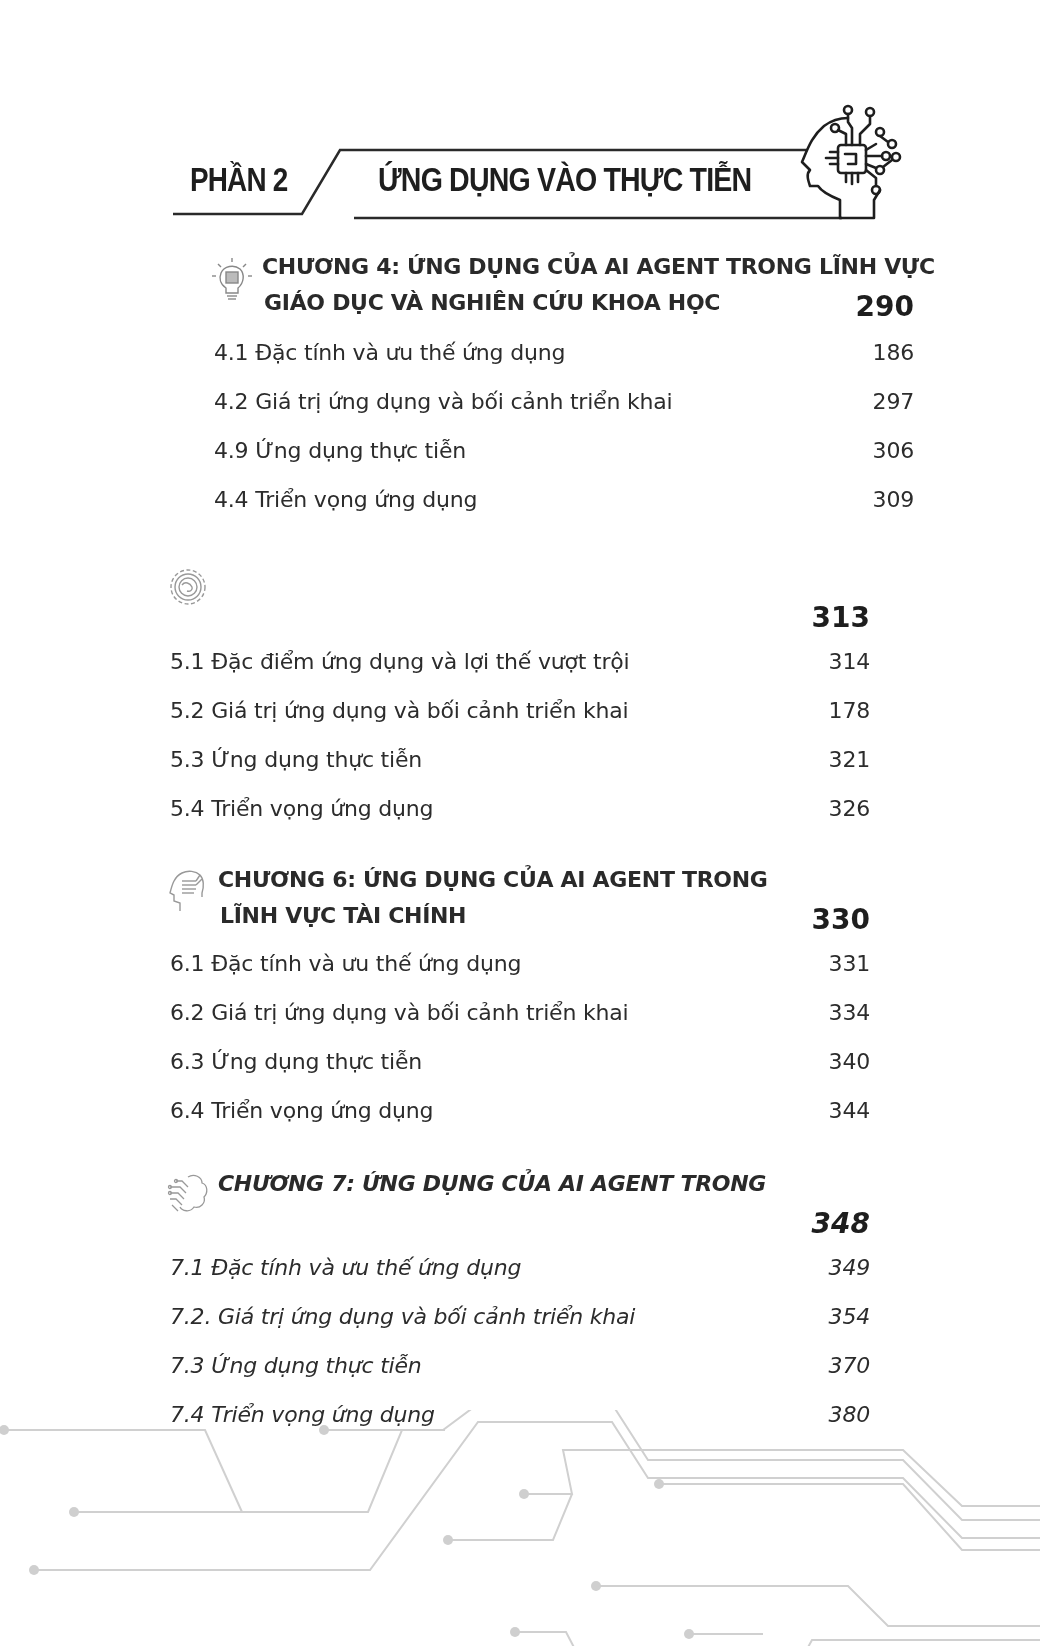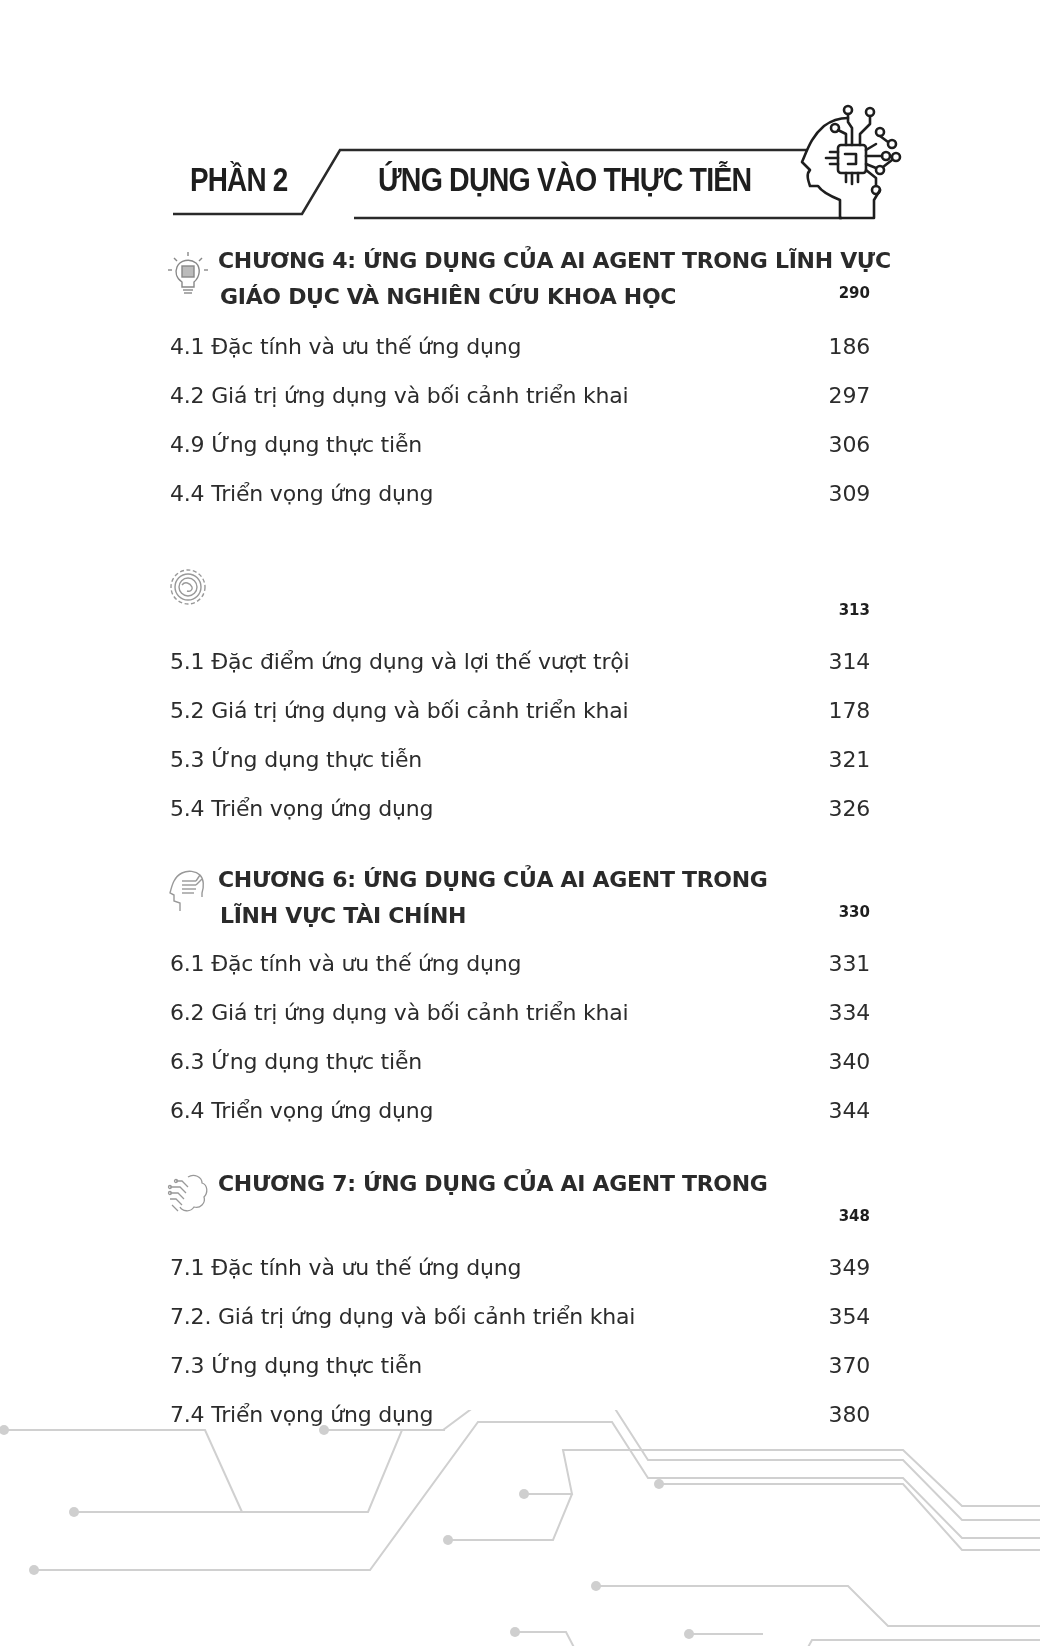--- a/index.html
+++ b/index.html
@@ -16,21 +16,21 @@
       transform: scaleX(0.84); transform-origin: left center; white-space: nowrap; }
     .header-svg { left: 0; top: 0; }
 
     
     .chapter { position: absolute; left: 170px; width: 700px; }
     .chapter-icon { position: absolute; left: 0; top: 0; width: 46px; height: 46px; }
     .chapter-title { position: absolute; left: 48px; font-weight: bold; font-size: 22px;
       color: #2a2a2a; white-space: nowrap; letter-spacing: -0.3px; }
     .chapter-title.l1 { top: 0; }
     .chapter-title.l2 { top: 36px; left: 50px; }
-    .chapter-page { position: absolute; right: 0; top: 36px; font-weight: bold; font-size: 15px; color: #1e1e1e; }
+    .chapter-page { position: absolute; right: 0; top: 36px; font-weight: bold; font-size: 28px; color: #1e1e1e; }
     .entry { position: absolute; left: 0; width: 700px; font-size: 22px; color: #2c2c2c;
       letter-spacing: -0.2px; }
     .entry .label { position: absolute; left: 0; white-space: nowrap; }
     .entry .page { position: absolute; right: 0; }
     .circuit { left: 0; top: 1410px; }
   </style>
 </head>
 <body>
 
 <svg class="abs header-svg" width="1040" height="230">
@@ -69,21 +69,21 @@
       <circle cx="96" cy="56" r="4"></circle>
     <path d="M76,64 L86,68"></path>
       <circle cx="90" cy="70" r="4"></circle>
       <path d="M93,67 L102,60"></path>
       <circle cx="106" cy="57" r="4"></circle>
     <path d="M76,70 L86,78 L86,86"></path>
       <circle cx="86" cy="90" r="4"></circle>
   </g>
 </svg>
 
-<div class="chapter" style="top:248px;height:260px;">
+<div class="chapter" style="top:254px;height:260px;margin-left:44px;">
   <svg class="chapter-icon" style="left:-4px;top:2px" viewBox="0 0 46 46">
     <g stroke="#888" stroke-width="1.4" fill="none">
       <path d="M16,32 C10,28 9,22 11,17 C14,10 24,8 30,13 C35,18 34,27 28,32 L28,37 L16,37 Z"></path>
       <line x1="17" y1="40" x2="27" y2="40"></line>
         <line x1="18" y1="43" x2="26" y2="43"></line>
       <rect x="16" y="16" width="12" height="11" fill="#bbb"></rect>
       <line x1="22" y1="2" x2="22" y2="6"></line>
         <line x1="8" y1="8" x2="11" y2="11"></line>
         <line x1="36" y1="8" x2="33" y2="11"></line>
       <line x1="2" y1="20" x2="6" y2="20"></line>
@@ -165,21 +165,21 @@
   <div class="entry" style="top:182px;">
       <span class="label">6.3 Ứng dụng thực tiễn</span>
       <span class="page">340</span>
     </div>
   <div class="entry" style="top:231px;">
       <span class="label">6.4 Triển vọng ứng dụng</span>
       <span class="page">344</span>
     </div>
 </div>
 
-<div class="chapter" style="top:1171px;height:260px;">
+<div class="chapter" style="top:1171px;height:260px;font-style:italic;">
   <svg class="chapter-icon" style="left:-4px;top:0" viewBox="0 0 46 46">
     <g stroke="#999" stroke-width="1.3" fill="none">
       <path d="M22,6 C28,2 36,6 36,12 C42,14 42,22 38,26 C40,32 34,38 28,36 C24,42 16,40 14,36"></path>
       <path d="M4,16 L14,16 L20,22"></path>
         <path d="M4,22 L12,22 L18,28"></path>
         <path d="M4,28 L10,28 L16,34"></path>
       <path d="M6,34 L12,40"></path>
         <path d="M10,10 L16,10 L22,16"></path>
       <circle cx="4" cy="16" r="1.5"></circle>
         <circle cx="4" cy="22" r="1.5"></circle>

